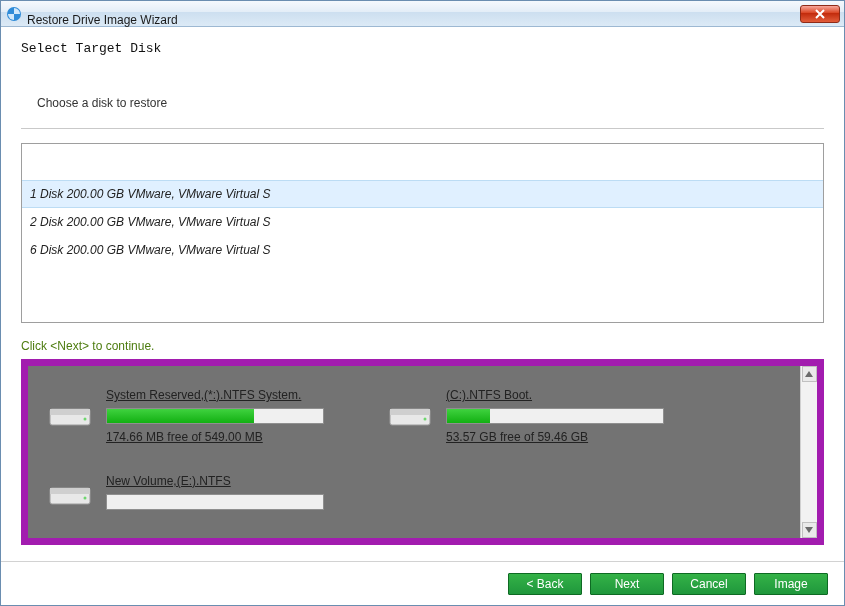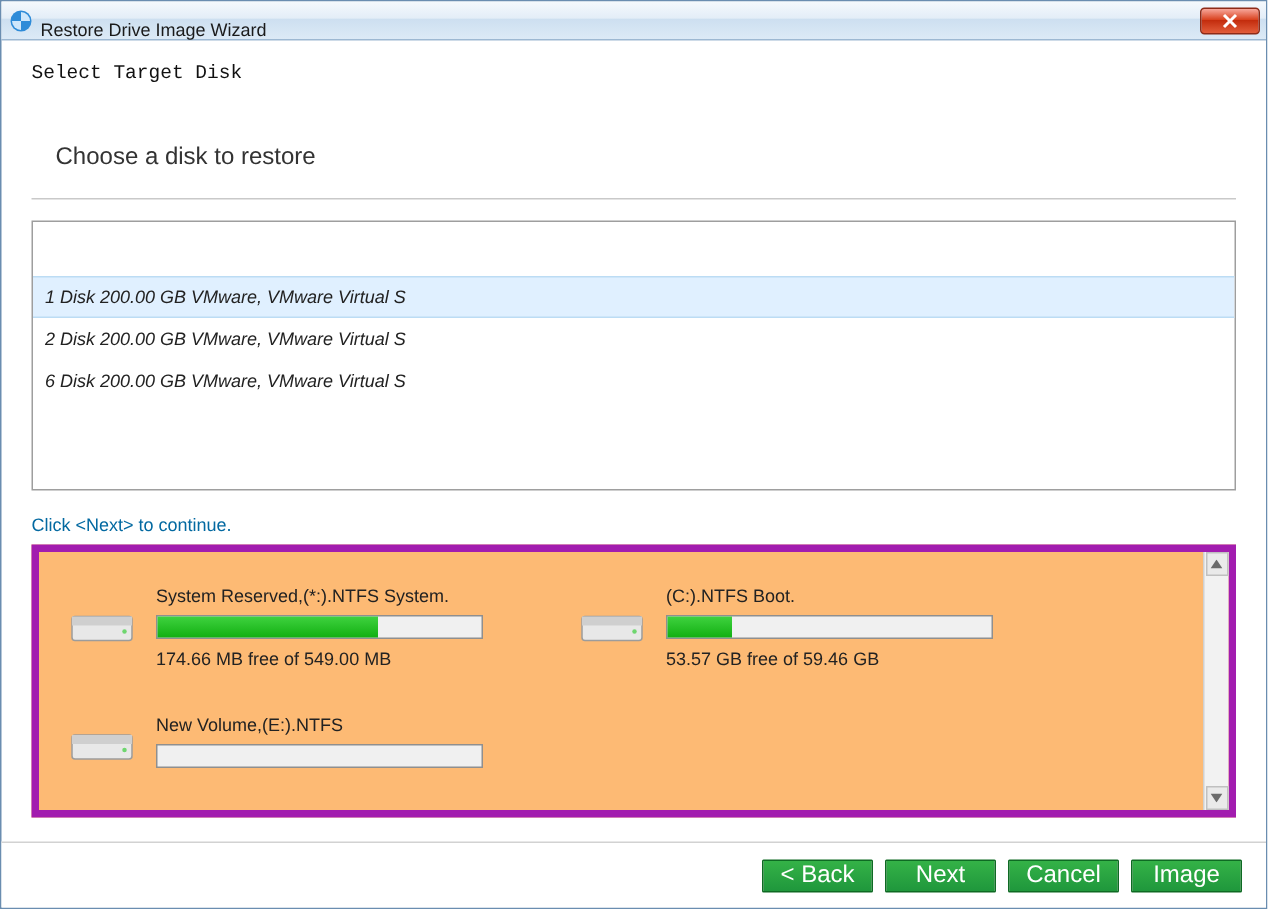--- a/index.html
+++ b/index.html
@@ -6,39 +6,39 @@
   html, body { margin:0; padding:0; font-family: "Segoe UI", Tahoma, Arial, sans-serif; font-size:12px; color:#222; background:#fff;}
   .window { width:845px; height:606px; border:1px solid #6a8db0; display:flex; flex-direction:column; position:relative; background:#fff;}
   .titlebar { height:26px; background: linear-gradient(to bottom,#f5f9fd 0%,#e3edf7 45%,#cddff0 46%,#dceaf6 100%); display:flex; align-items:center; padding:0 4px; border-bottom:1px solid #9db8d2; }
   .titlebar .title { flex:1; font-size:12px; color:#1a1a1a; padding-left:4px;margin-top:12px;}
   .app-icon { width:18px; height:18px; display:inline-flex; align-items:center; justify-content:center;}
   .close-btn { width:40px; height:18px; background:linear-gradient(to bottom,#f7a79b,#d9411e 45%,#c22b0c 46%,#e25d3b 100%); border:1px solid #8e2b18; border-radius:3px; display:flex; align-items:center; justify-content:center; color:#fff; font-weight:bold; cursor:pointer;}
   .close-btn svg{display:block;}
   .body { flex:1; padding:14px 20px 16px 20px; display:flex; flex-direction:column; overflow:hidden;}
   .header-block { margin-bottom:10px; }
   .header-title { font-size:13px; color:#111; margin-bottom:4px;font-family:Liberation Mono, monospace;}
-  .header-sub { font-size:16px; color:#333; padding-left:16px;margin-top:40px;}
+  .header-sub { font-size:12px; color:#333; padding-left:16px;margin-top:40px;}
   .hr { height:1px; background:#c9c9c9; border:none; margin:8px 0 14px 0;}
   .disk-list { border:1px solid #9e9e9e; height:180px; background:#fff; display:flex; flex-direction:column; overflow:hidden;}
   .disk-item { height:28px; display:flex; align-items:center; padding:0 8px; font-style:italic; font-size:12px; color:#222; cursor:pointer; border-bottom:1px solid transparent;}
   .disk-item.selected { background:#e0f0ff; border-top:1px solid #bcdcf4; border-bottom:1px solid #bcdcf4;margin-top:36px;}
-  .instruction { margin-top:16px; margin-bottom:6px; font-size:12px; color:#0369a1;}
-  .partition-panel { border:5px solid #a21caf; flex:1; background:#fdba74; position:relative; display:flex;}
+  .instruction { margin-top:16px; margin-bottom:6px; font-size:12px; color:#4d7c0f;}
+  .partition-panel { border:7px solid #a21caf; flex:1; background:#737373; position:relative; display:flex;text-decoration:underline;}
   .partition-scroll { flex:1; padding:22px 20px 10px 20px; display:flex; flex-wrap:wrap; align-content:flex-start; gap:30px 40px; overflow:hidden;}
   .part-item { display:flex; align-items:center; gap:14px; min-width:300px;}
   .drive-icon { width:44px; height:36px; flex:none; display:flex; align-items:center; justify-content:center;}
   .part-info { display:flex; flex-direction:column; gap:6px; }
   .part-label { font-size:12px; color:#222;}
   .part-bar { width:218px; height:16px; border:1px solid #8f8f8f; background:#f0f0f0; position:relative;}
   .part-bar .fill { position:absolute; top:0; left:0; bottom:0; background:linear-gradient(to bottom,#3fd23f 0%,#12b012 100%);}
   .part-free { font-size:12px; color:#222;}
   .scrollbar { width:17px; background:#f2f2f2; border-left:1px solid #d0d0d0; display:flex; flex-direction:column; justify-content:space-between; align-items:center;}
   .scroll-arrow { width:15px; height:16px; background:#eaeaea; border:1px solid #c0c0c0; display:flex; align-items:center; justify-content:center; cursor:pointer;}
   .footer { height:44px; display:flex; justify-content:flex-end; align-items:center; gap:8px; padding:0 16px; border-top:1px solid #d2d2d2; background:#fff;}
-  .btn { width:74px; height:22px; background:linear-gradient(to bottom,#34b247 0%,#1f973c 100%); border:1px solid #0e6a23; color:#fff; font-size:16px; display:flex; align-items:center; justify-content:center; cursor:pointer; border-radius:1px;}
+  .btn { width:74px; height:22px; background:linear-gradient(to bottom,#34b247 0%,#1f973c 100%); border:1px solid #0e6a23; color:#fff; font-size:12px; display:flex; align-items:center; justify-content:center; cursor:pointer; border-radius:1px;}
 </style>
 </head>
 <body>
 
 <div class="window">
 
   <div class="titlebar">
     <span class="app-icon">
       <svg width="16" height="16" viewBox="0 0 16 16">
         <circle cx="8" cy="8" r="7" fill="#2e8bd8"></circle>

